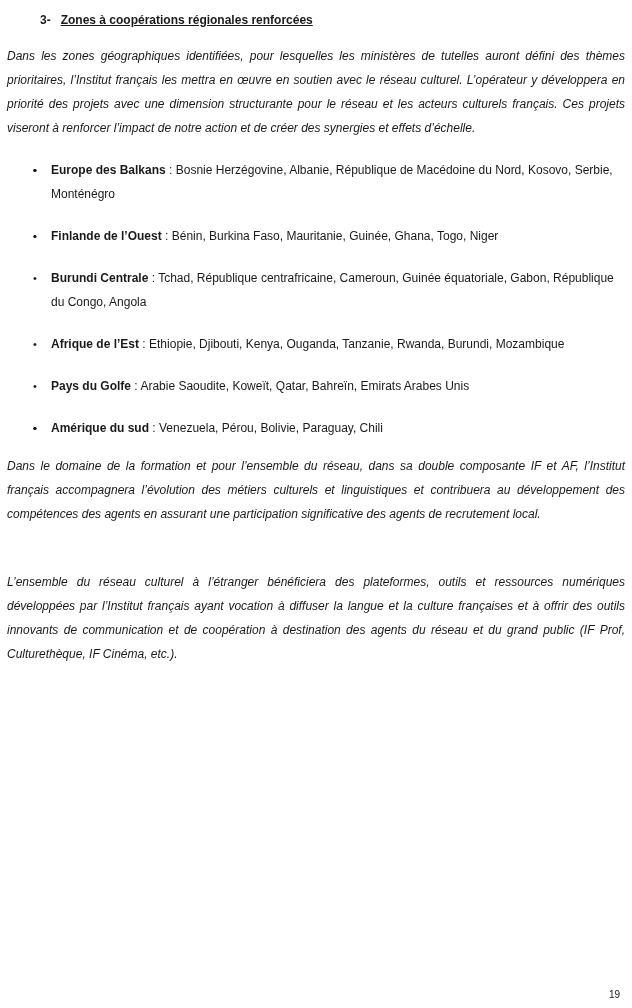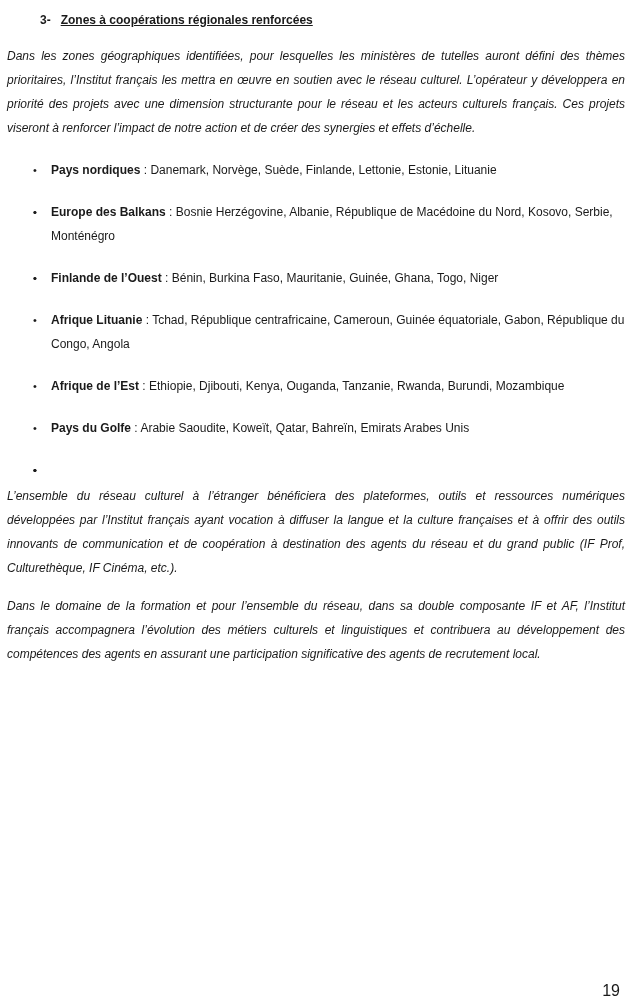--- a/index.html
+++ b/index.html
@@ -59,45 +59,45 @@
     top: 0;
     font-size: 11px;
   }
   ul.regions b {
     font-weight: bold;
   }
   .page-number {
     position: absolute;
     right: 12px;
     bottom: 8px;
-    font-size: 16px;
+    font-size: 10px;
   }
 </style>
 </head>
 <body>
 
 <div class="page">
 
   <div class="heading"><span class="prefix">3-</span><span class="title">Zones à coopérations régionales renforcées</span></div>
 
   <p class="body">Dans les zones géographiques identifiées, pour lesquelles les ministères de tutelles auront défini des thèmes prioritaires, l’Institut français les mettra en œuvre en soutien avec le réseau culturel. L’opérateur y développera en priorité des projets avec une dimension structurante pour le réseau et les acteurs culturels français. Ces projets viseront à renforcer l’impact de notre action et de créer des synergies et effets d’échelle.</p>
 
   <ul class="regions">
-    <li><span class="bullet">•</span><span><b>Pays nordiques</b><span> : </span><span>Danemark, Norvège, Suède, Finlande, Lettonie, Estonie, Lituanie</span></span></li>
+    <li><span class="bullet">•</span></li>
     <li><span class="bullet">•</span></li>
     <li><span class="bullet">•</span><span><b>Europe des Balkans</b><span> : </span><span>Bosnie Herzégovine, Albanie, République de Macédoine du Nord, Kosovo, Serbie, Monténégro</span></span></li>
     <li><span class="bullet">•</span></li>
     <li><span class="bullet">•</span><span><b>Finlande de l’Ouest</b><span> : </span><span>Bénin, Burkina Faso, Mauritanie, Guinée, Ghana, Togo, Niger</span></span></li>
-    <li><span class="bullet">•</span><span><b>Afrique Lituanie</b><span> : </span><span>Tchad, République centrafricaine, Cameroun, Guinée équatoriale, Gabon, République du Congo, Angola</span></span></li>
+    <li><span class="bullet">•</span><span><b>Burundi Centrale</b><span> : </span><span>Tchad, République centrafricaine, Cameroun, Guinée équatoriale, Gabon, République du Congo, Angola</span></span></li>
     <li><span class="bullet">•</span><span><b>Afrique de l’Est</b><span> : </span><span>Ethiopie, Djibouti, Kenya, Ouganda, Tanzanie, Rwanda, Burundi, Mozambique</span></span></li>
     <li><span class="bullet">•</span><span><b>Pays du Golfe</b><span> : </span><span>Arabie Saoudite, Koweït, Qatar, Bahreïn, Emirats Arabes Unis</span></span></li>
     <li><span class="bullet">•</span></li>
     <li><span class="bullet">•</span></li>
-    <li><span class="bullet">•</span></li>
+    <li><span class="bullet">•</span><span><b>Amérique du sud</b><span> : </span><span>Venezuela, Pérou, Bolivie, Paraguay, Chili</span></span></li>
   </ul>
 
+  <p class="body">Dans le domaine de la formation et pour l’ensemble du réseau, dans sa double composante IF et AF, l’Institut français accompagnera l’évolution des métiers culturels et linguistiques et contribuera au développement des compétences des agents en assurant une participation significative des agents de recrutement local.</p>
+
   <p class="body after-list">L’ensemble du réseau culturel à l’étranger bénéficiera des plateformes, outils et ressources numériques développées par l’Institut français ayant vocation à diffuser la langue et la culture françaises et à offrir des outils innovants de communication et de coopération à destination des agents du réseau et du grand public (IF Prof, Culturethèque, IF Cinéma, etc.).</p>
-
-  <p class="body">Dans le domaine de la formation et pour l’ensemble du réseau, dans sa double composante IF et AF, l’Institut français accompagnera l’évolution des métiers culturels et linguistiques et contribuera au développement des compétences des agents en assurant une participation significative des agents de recrutement local.</p>
 
   <div class="page-number">19</div>
 
 </div>
 
 </body></html>

